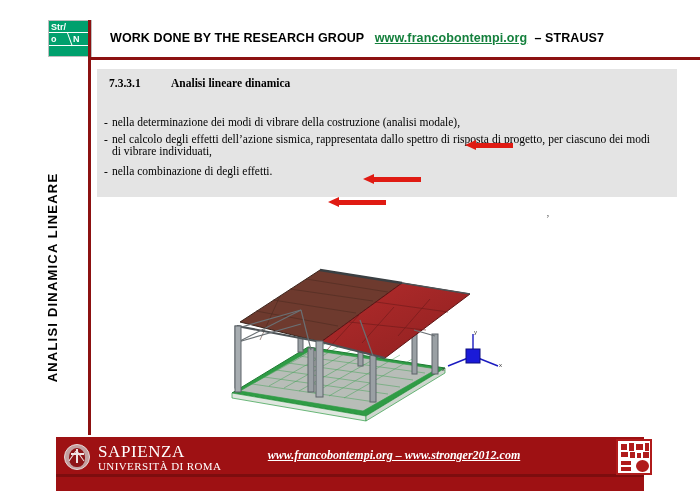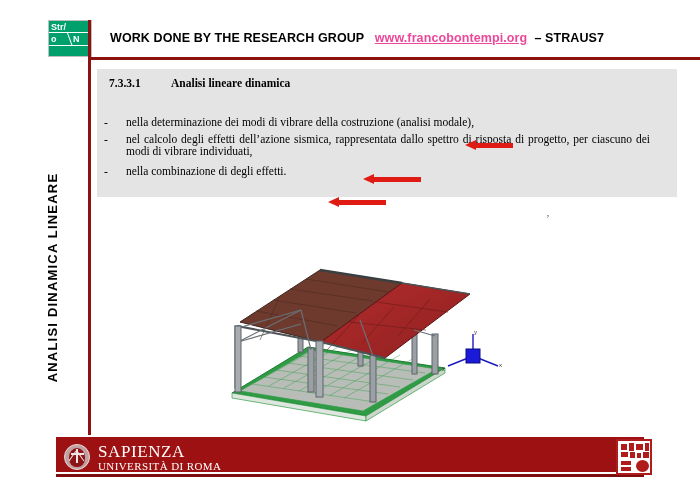--- a/index.html
+++ b/index.html
@@ -64,21 +64,21 @@
     position: absolute;
     left: 110px; top: 31px;
     width: 560px;
     font-size: 12.5px;
     font-weight: bold;
     color: #000000;
     letter-spacing: 0.1px;
     white-space: nowrap;
   }
   #header-title .link {
-    color: #ec4899;
+    color: #15803d;
     text-decoration: underline;
   }
   #header-rule {
     position: absolute;
     left: 88px; top: 57px;
     width: 612px; height: 3px;
     background: #8c1111;
   }
   #vert-rule {
     position: absolute;
@@ -140,21 +140,21 @@
     width: 546px;
     font-size: 11.5px;
   }
   .bullet-row .dash {
     position: absolute;
     left: 0; top: 0;
     width: 14px;
   }
   .bullet-row .btxt {
     display: block;
-    margin-left: 22px;
+    margin-left: 8px;
   }
   .bullet-row .btxt.just {
     text-align: justify;
   }
   #bullet-1 { top: 47px; }
   #bullet-2 { top: 64px; }
   #bullet-3 { top: 96px; }
 
   
   .red-arrow { position: absolute; }
@@ -193,21 +193,21 @@
     position: absolute;
     left: 180px; top: 250px;
     width: 290px; height: 175px;
   }
   #model-figure svg { display: block; }
 
   
   #footer-bar {
     position: absolute;
     left: 56px; top: 437px;
-    width: 588px; height: 35px;
+    width: 588px; height: 54px;
     background: #9e1113;
   }
   #footer-accent {
     position: absolute;
     left: 56px; top: 474px;
     width: 588px; height: 3px;
     background: #7d0d0e;
   }
   #sapienza-crest {
     position: absolute;
@@ -450,20 +450,21 @@
       <div class="spark" style="left:6px; top:8px; width:13px; height:1.5px;"></div>
       <div class="spark" style="left:7px; top:5px; width:1.2px; height:12px; transform:rotate(35deg);"></div>
       <div class="spark" style="left:15px; top:5px; width:1.2px; height:12px; transform:rotate(-35deg);"></div>
     </div>
 
     <div id="sapienza-word">
       <span class="big">SAPIENZA</span>
       <span class="small">UNIVERSITÀ DI ROMA</span>
     </div>
 
+    <div id="footer-links">www.francobontempi.org – www.stronger2012.com</div>
   </div>
   <div id="footer-accent"></div>
 
   <div id="fbo-logo">
     <div class="cell" style="left:3px; top:3px; width:6px; height:6px;"></div>
     <div class="cell" style="left:11px; top:2px; width:5px; height:8px;"></div>
     <div class="cell" style="left:18px; top:3px; width:7px; height:6px;"></div>
     <div class="cell" style="left:27px; top:2px; width:4px; height:8px;"></div>
     <div class="cell" style="left:3px; top:11px; width:7px; height:5px;"></div>
     <div class="cell" style="left:12px; top:11px; width:5px; height:6px;"></div>

